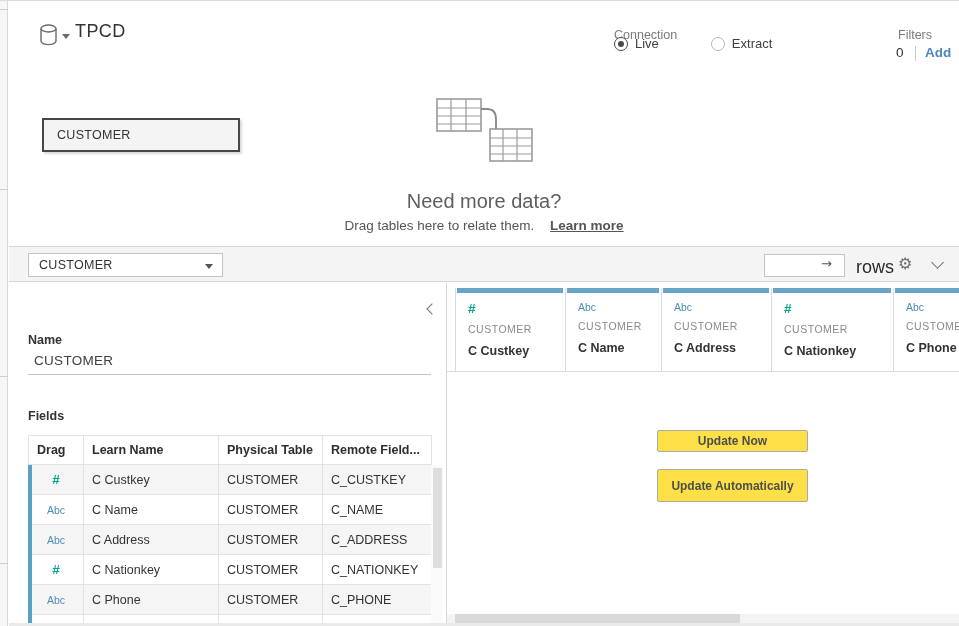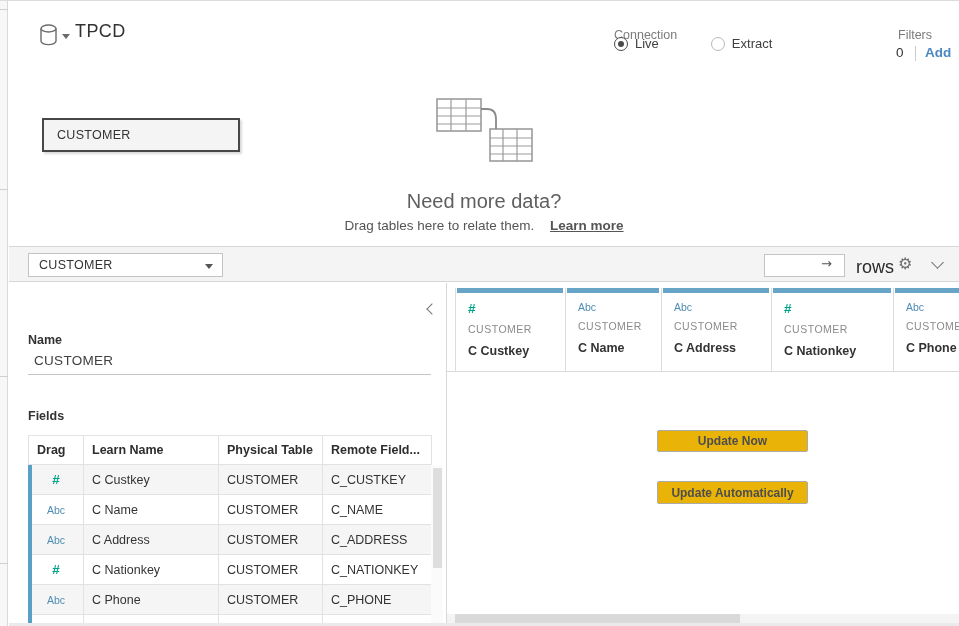--- a/index.html
+++ b/index.html
@@ -97,26 +97,26 @@
   
   .grid-cols { position:absolute; left:455px; top:287px; display:flex; }
   .grid-col { background:#fff; border-left:1px solid #dcdcdc; position:relative; cursor:pointer; }
   .grid-col .bar { height:5px; background:#67a4c5; margin:0 2px 0 1px; }
   .grid-col .gc-body { padding:8px 0 0 12px; height:78px; }
   .grid-col .gc-table { font-size:10.5px; color:#8a8a8a; letter-spacing:.5px; margin-top:7px;
                         overflow:hidden; white-space:nowrap; }
   .grid-col .gc-field { font-size:12.5px; font-weight:bold; color:#333; margin-top:9px; }
   .grid-header-line { position:absolute; left:447px; top:370px; width:512px; height:1px; background:#d9d9d9; }
 
-  .btn { position:absolute; left:657px; width:151px; background:#eab308; border:1px solid #ababab;
+  .btn { position:absolute; left:657px; width:151px; background:#fde047; border:1px solid #ababab;
          border-radius:2px; font-size:12px; font-weight:bold; color:#4e4e4e;
          display:flex; align-items:center; justify-content:center; cursor:pointer;
          font-family:"Liberation Sans", sans-serif; }
   .btn-update-now { top:429px; height:22px; }
-  .btn-update-auto { top:480px; height:23px; }
+  .btn-update-auto { top:468px; height:33px; }
 
   .h-scroll-track { position:absolute; left:447px; top:613px; width:512px; height:10px; background:#f4f4f4; }
   .h-scroll-thumb { position:absolute; left:455px; top:613px; width:285px; height:10px; background:#d9d9d9; }
   .bottom-strip { position:absolute; left:9px; top:622px; width:950px; height:4px; background:#eaeaea; }
 </style>
 </head>
 <body>
 
 <div class="screen">
 

